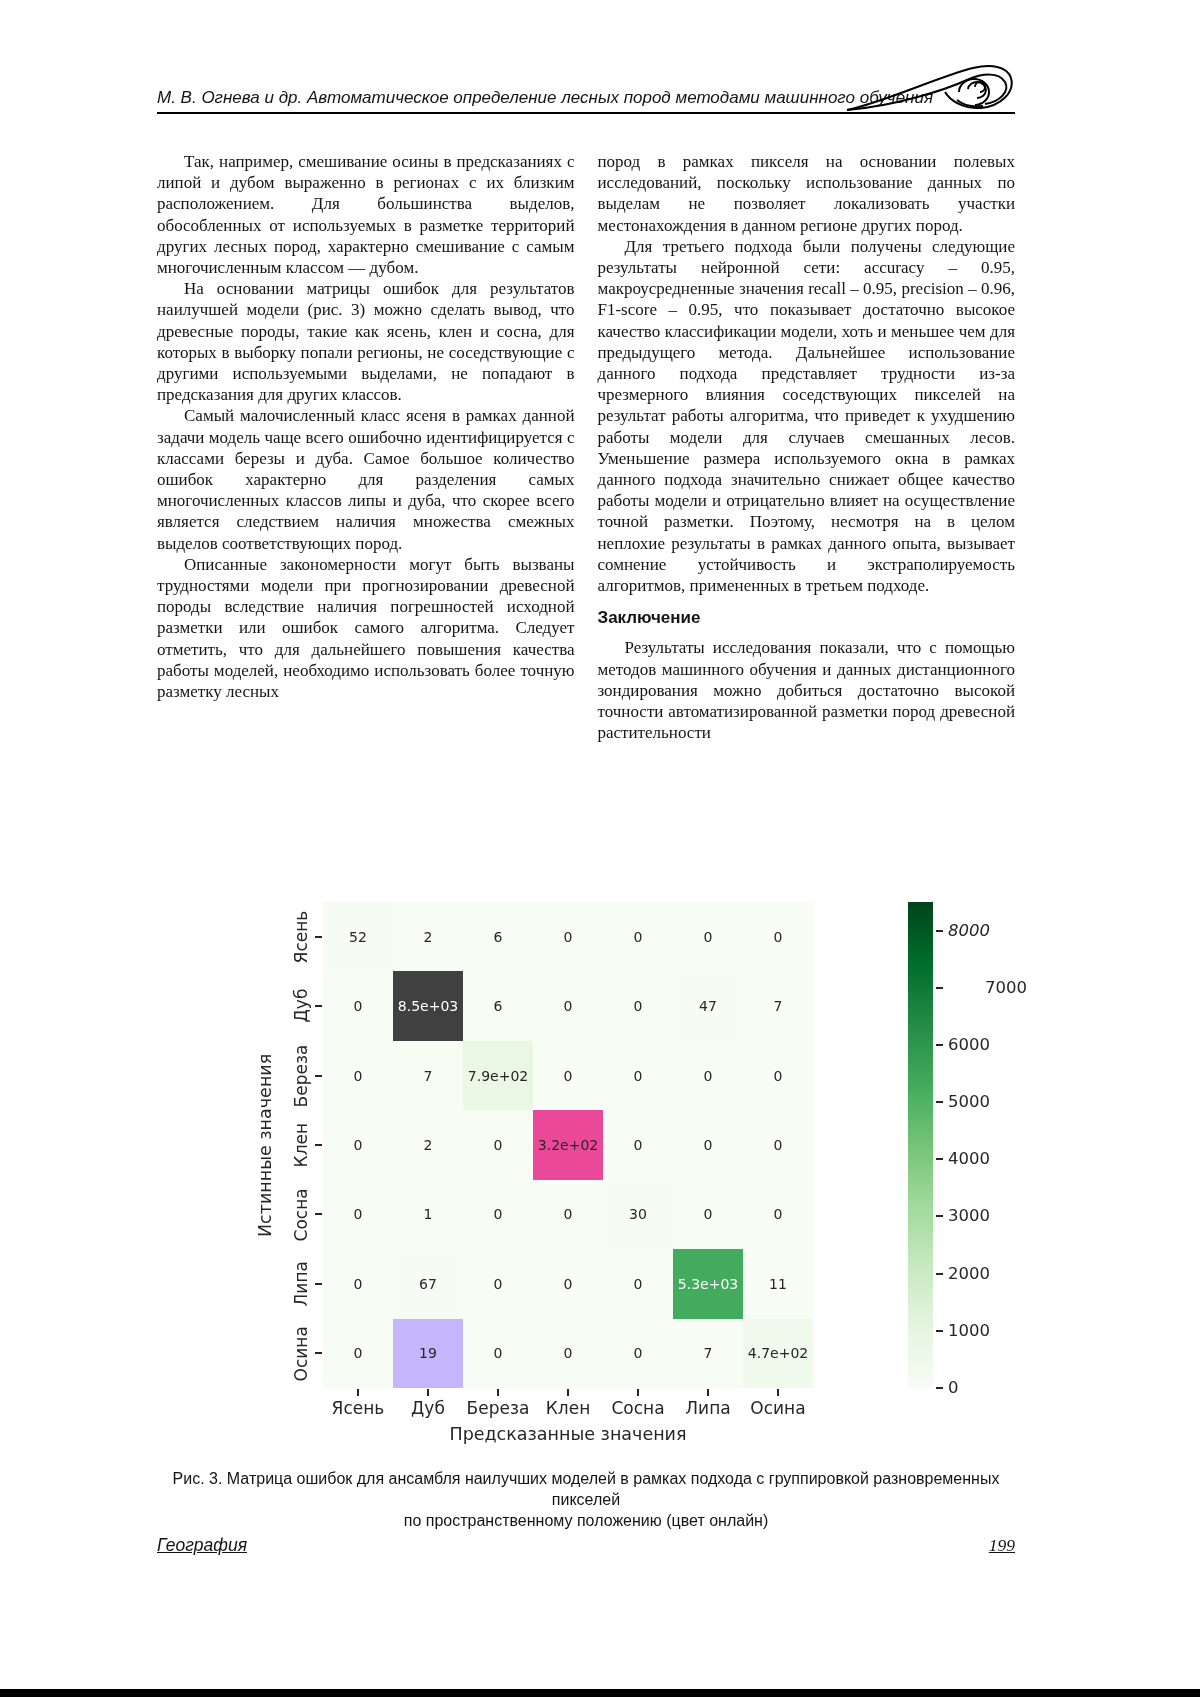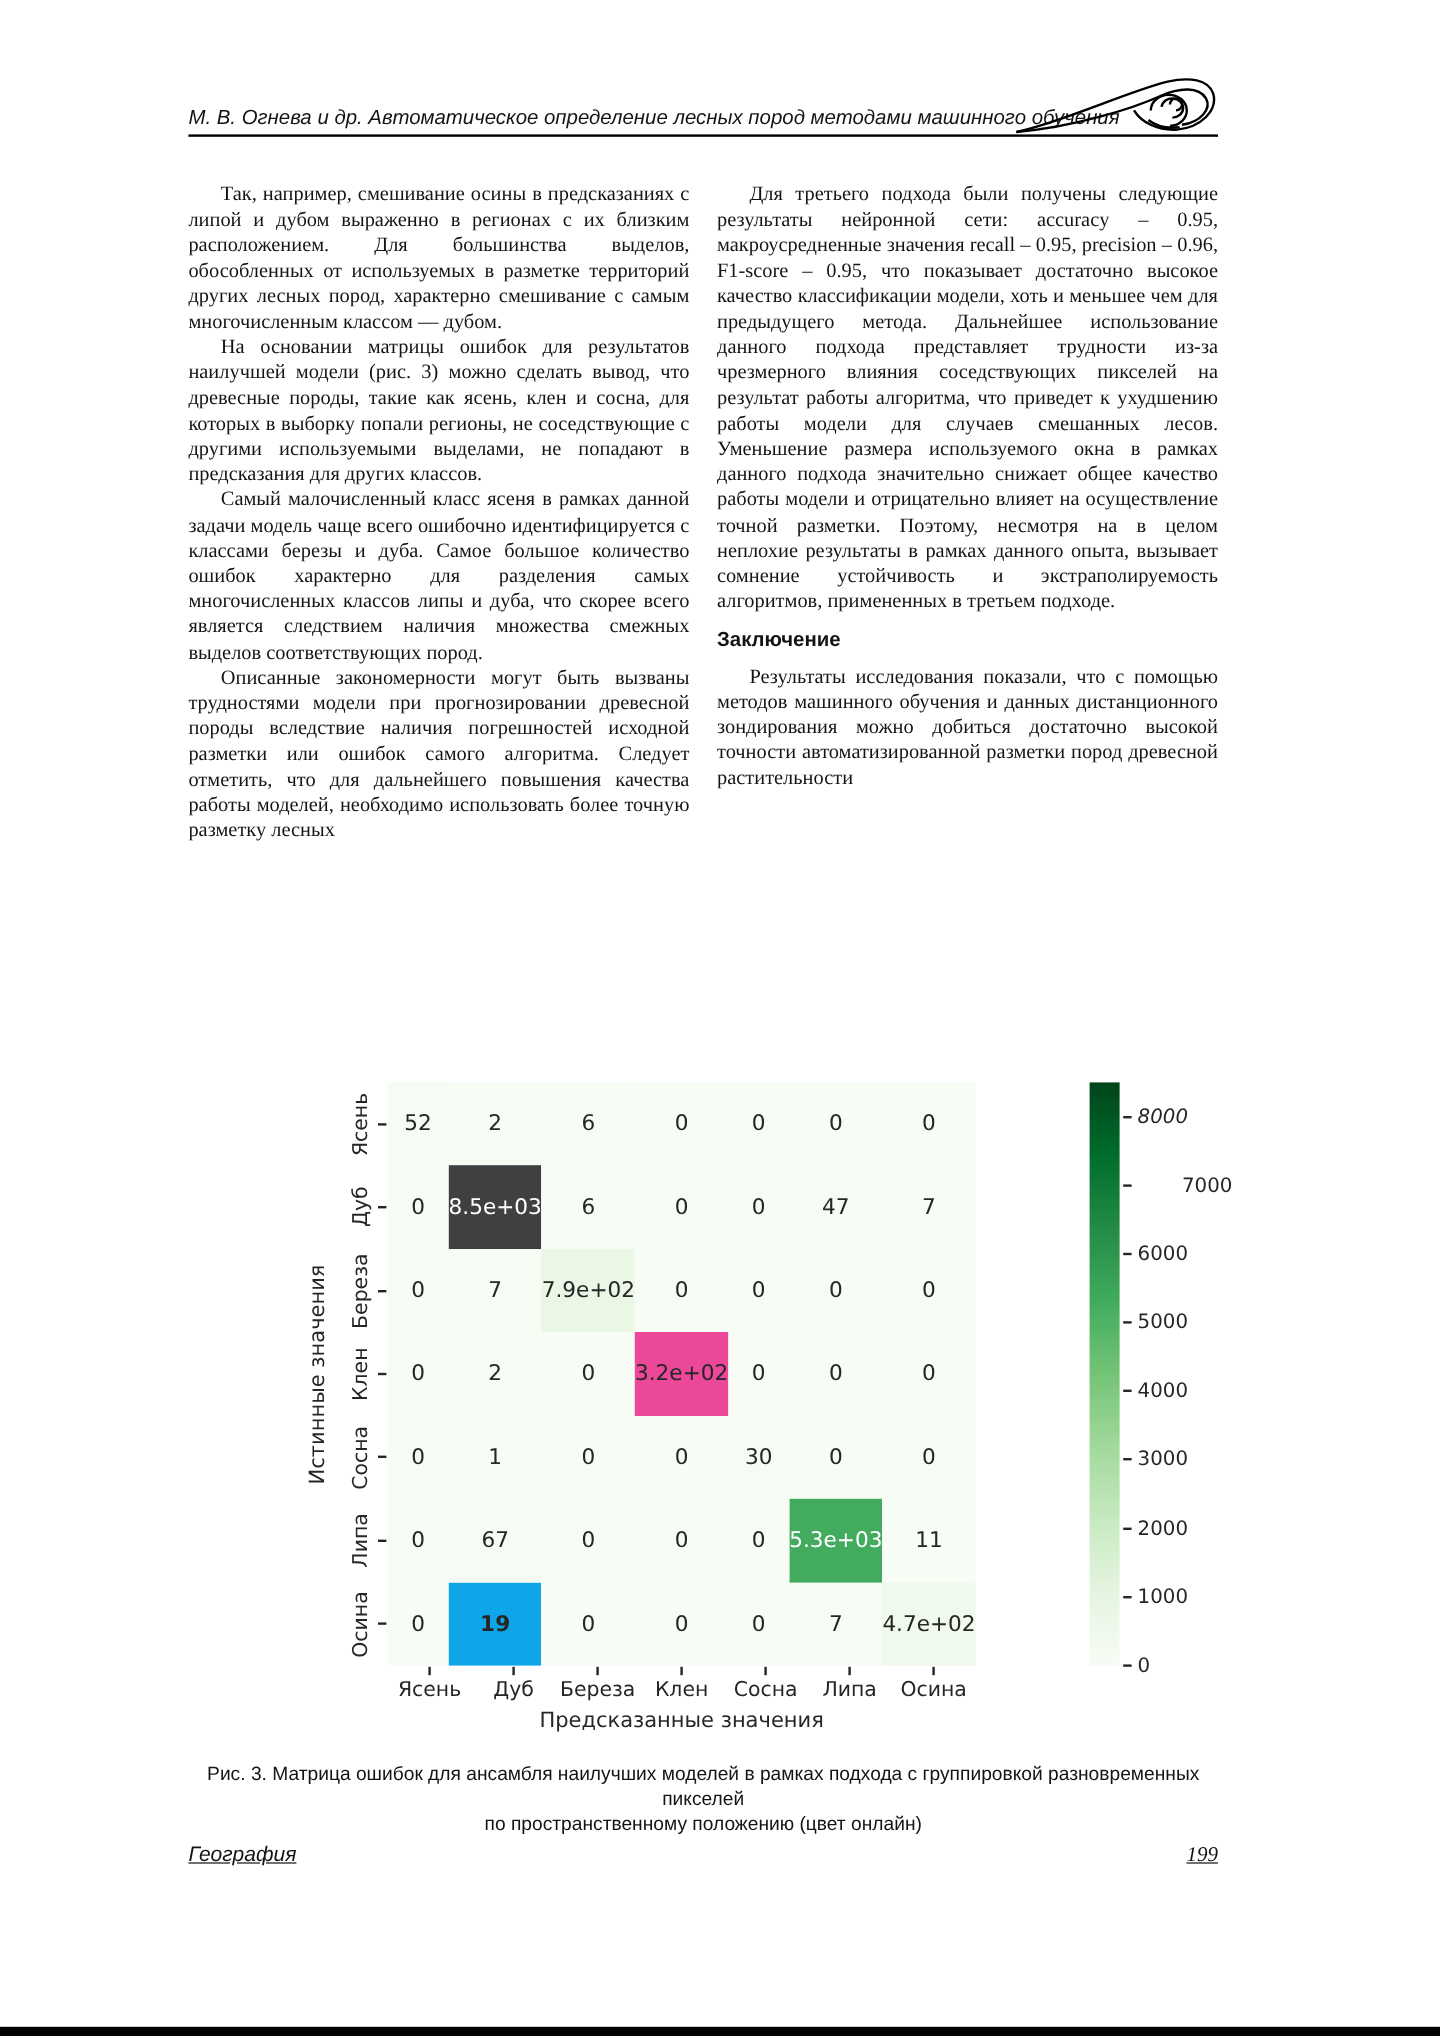--- a/index.html
+++ b/index.html
@@ -19,21 +19,21 @@
   .col p{margin:0;}
   .col p.indent{text-indent:27px;}
   .section-heading{font-family:"Liberation Sans",sans-serif;font-weight:bold;font-size:17px;
         margin:11px 0 9px 0;text-align:left;}
 
   
   .fig{position:absolute;left:0;top:0;width:1200px;height:1697px;pointer-events:none;
         font-family:"DejaVu Sans",sans-serif;color:#262626;}
   .heatmap{position:absolute;left:323px;top:902px;width:490px;height:486px;
         display:grid;grid-template-columns:repeat(7,1fr);grid-template-rows:repeat(7,1fr);}
-  .cell{display:flex;align-items:center;justify-content:center;font-size:18px;}
+  .cell{display:flex;align-items:center;justify-content:center;font-size:14px;}
   .row-label{position:absolute;left:288px;width:26px;writing-mode:vertical-rl;
         transform:rotate(180deg);display:flex;align-items:center;justify-content:center;
         font-size:17px;}
   .ylabel{position:absolute;left:252px;top:902px;width:26px;height:486px;writing-mode:vertical-rl;
         transform:rotate(180deg);display:flex;align-items:center;justify-content:center;
         font-size:17.5px;}
   .xtick-label{position:absolute;top:1398px;width:70px;text-align:center;font-size:17px;}
   .xlabel{position:absolute;left:323px;top:1424px;width:490px;text-align:center;font-size:17.5px;}
   .tick-h{position:absolute;width:7px;height:2px;background:#262626;}
   .tick-v{position:absolute;width:2px;height:7px;background:#262626;}
@@ -69,20 +69,21 @@
   <div class="header-rule"></div>
 
   <div class="columns">
     <div class="col">
       <p class="indent">Так, например, смешивание осины в предсказаниях с липой и дубом выраженно в регионах с их близким расположением. Для большинства выделов, обособленных от используемых в разметке территорий других лесных пород, характерно смешивание с самым многочисленным классом — дубом.</p>
       <p class="indent">На основании матрицы ошибок для результатов наилучшей модели (рис. 3) можно сделать вывод, что древесные породы, такие как ясень, клен и сосна, для которых в выборку попали регионы, не соседствующие с другими используемыми выделами, не попадают в предсказания для других классов.</p>
       <p class="indent">Самый малочисленный класс ясеня в рамках данной задачи модель чаще всего ошибочно идентифицируется с классами березы и дуба. Самое большое количество ошибок характерно для разделения самых многочисленных классов липы и дуба, что скорее всего является следствием наличия множества смежных выделов соответствующих пород.</p>
       <p class="indent">Описанные закономерности могут быть вызваны трудностями модели при прогнозировании древесной породы вследствие наличия погрешностей исходной разметки или ошибок самого алгоритма. Следует отметить, что для дальнейшего повышения качества работы моделей, необходимо использовать более точную разметку лесных</p>
     </div>
     <div class="col">
+      <p>пород в рамках пикселя на основании полевых исследований, поскольку использование данных по выделам не позволяет локализовать участки местонахождения в данном регионе других пород.</p>
       <p class="indent">Для третьего подхода были получены следующие результаты нейронной сети: accuracy – 0.95, макроусредненные значения recall – 0.95, precision – 0.96, F1-score – 0.95, что показывает достаточно высокое качество классификации модели, хоть и меньшее чем для предыдущего метода. Дальнейшее использование данного подхода представляет трудности из-за чрезмерного влияния соседствующих пикселей на результат работы алгоритма, что приведет к ухудшению работы модели для случаев смешанных лесов. Уменьшение размера используемого окна в рамках данного подхода значительно снижает общее качество работы модели и отрицательно влияет на осуществление точной разметки. Поэтому, несмотря на в целом неплохие результаты в рамках данного опыта, вызывает сомнение устойчивость и экстраполируемость алгоритмов, примененных в третьем подходе.</p>
       <h3 class="section-heading">Заключение</h3>
       <p class="indent">Результаты исследования показали, что с помощью методов машинного обучения и данных дистанционного зондирования можно добиться достаточно высокой точности автоматизированной разметки пород древесной растительности</p>
     </div>
   </div>
 
   <div class="fig">
     <div class="ylabel">Истинные значения</div>
     <div class="heatmap">
         <div class="cell" style="background: rgb(246, 252, 244); color: rgb(38, 38, 38);">52</div>
@@ -121,21 +122,21 @@
         <div class="cell" style="background: rgb(247, 252, 245); color: rgb(38, 38, 38);">0</div>
         <div class="cell" style="background: rgb(247, 252, 245); color: rgb(38, 38, 38);">0</div>
         <div class="cell" style="background: rgb(247, 252, 245); color: rgb(38, 38, 38);">0</div>
         <div class="cell" style="background: rgb(246, 252, 244); color: rgb(38, 38, 38);">67</div>
         <div class="cell" style="background: rgb(247, 252, 245); color: rgb(38, 38, 38);">0</div>
         <div class="cell" style="background: rgb(247, 252, 245); color: rgb(38, 38, 38);">0</div>
         <div class="cell" style="background: rgb(247, 252, 245); color: rgb(38, 38, 38);">0</div>
         <div class="cell" style="background: rgb(66, 171, 93); color: rgb(255, 255, 255);">5.3e+03</div>
         <div class="cell" style="background: rgb(247, 252, 245); color: rgb(38, 38, 38);">11</div>
         <div class="cell" style="background: rgb(247, 252, 245); color: rgb(38, 38, 38);">0</div>
-        <div class="cell" style="background: #0ea5e9; color: rgb(38, 38, 38); font-weight: bold;">19</div>
+        <div class="cell" style="background: #c4b5fd; color: rgb(38, 38, 38);">19</div>
         <div class="cell" style="background: rgb(247, 252, 245); color: rgb(38, 38, 38);">0</div>
         <div class="cell" style="background: rgb(247, 252, 245); color: rgb(38, 38, 38);">0</div>
         <div class="cell" style="background: rgb(247, 252, 245); color: rgb(38, 38, 38);">0</div>
         <div class="cell" style="background: rgb(247, 252, 245); color: rgb(38, 38, 38);">7</div>
         <div class="cell" style="background: rgb(239, 249, 236); color: rgb(38, 38, 38);">4.7e+02</div>
       </div>
     <div class="colorbar" style="background: linear-gradient(rgb(0, 68, 27) 0%, rgb(0, 109, 44) 12.5%, rgb(35, 139, 69) 25%, rgb(65, 171, 93) 37.5%, rgb(116, 196, 118) 50%, rgb(161, 217, 155) 62.5%, rgb(199, 233, 192) 75%, rgb(229, 245, 224) 87.5%, rgb(247, 252, 245) 100%);"></div>
     <div class="xlabel">Предсказанные значения</div>
   <div class="row-label" style="top: 902px; height: 69.4286px;">Ясень</div>
       <div class="tick-h" style="left: 315px; top: 935.714px;"></div>

